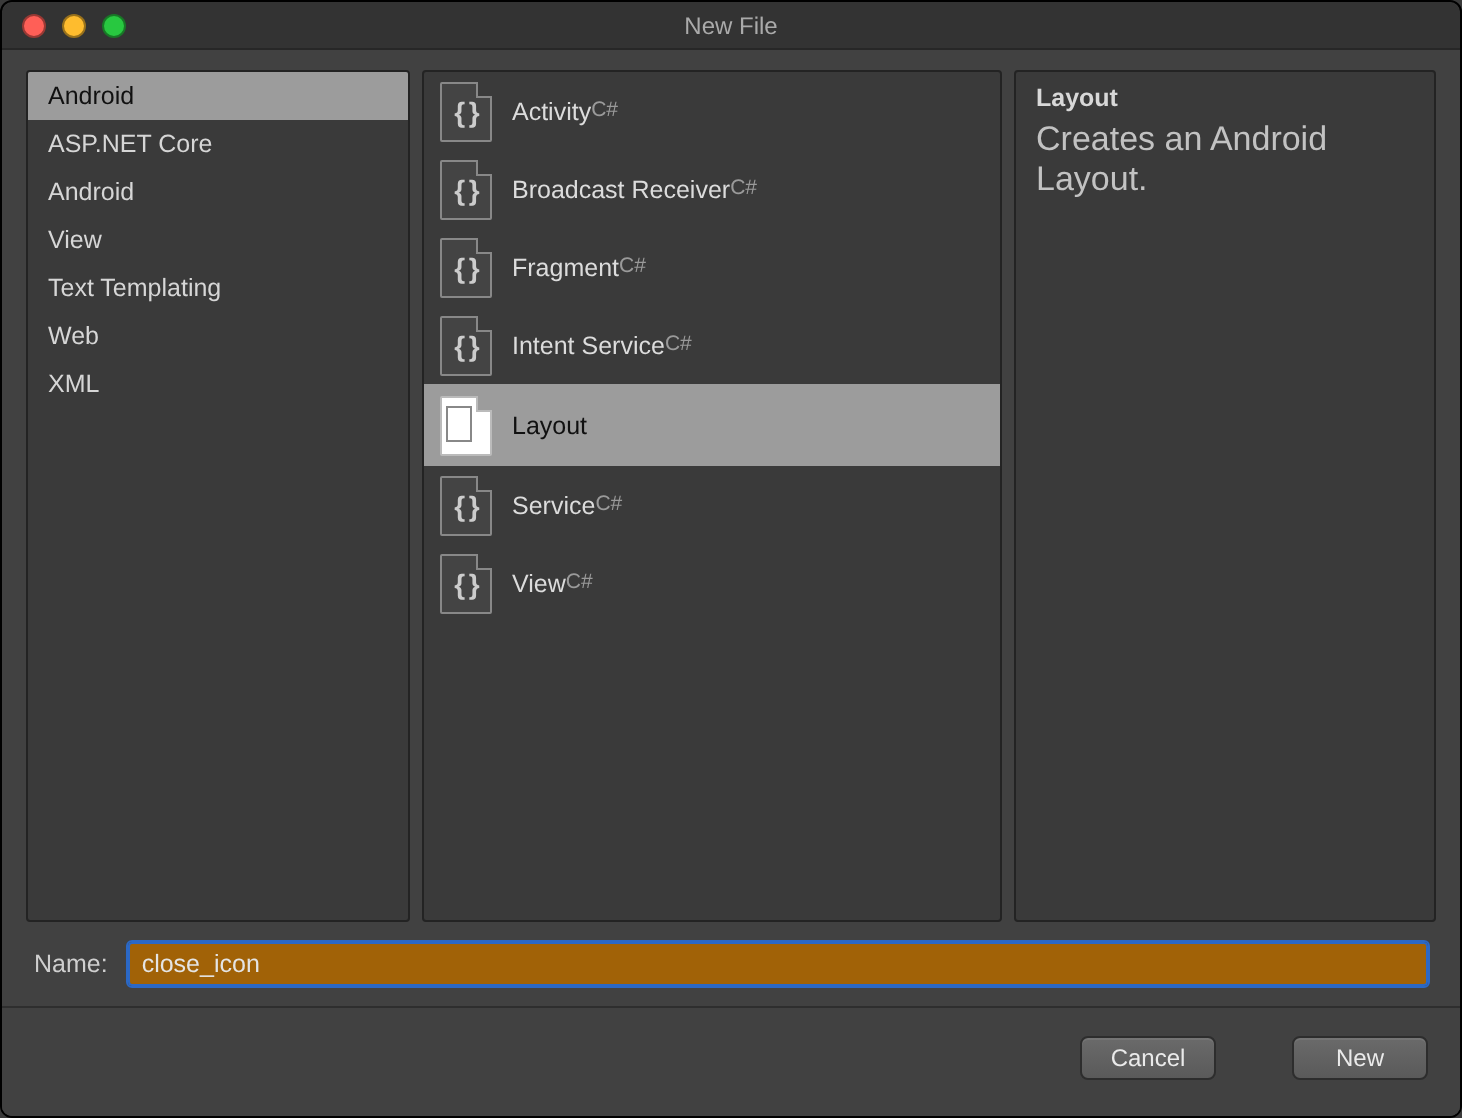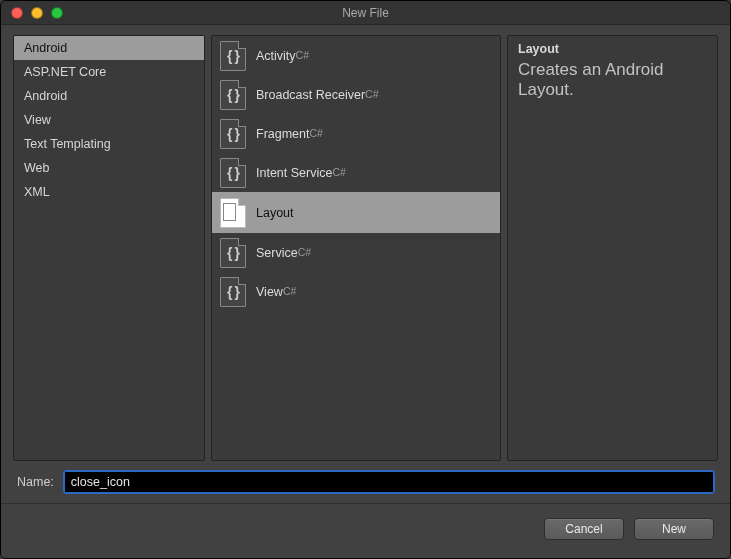--- a/index.html
+++ b/index.html
@@ -143,21 +143,21 @@
   
   .name-row {
     display: flex;
     align-items: center;
     padding: 4px 16px 10px 16px;
     gap: 10px;
   }
   .name-label { color: #cfcfcf; font-size: 12.5px; }
   .name-input {
     flex: 1;
-    background: #000000;
+    background: #a16207;
     border: 1px solid #2b68c5;
     outline: 1px solid #2b68c5;
     color: #e4e4e4;
     font-size: 12.5px;
     padding: 3px 6px;
     height: 22px;
     border-radius: 2px;
     caret-color: #e4e4e4;
   }
 
@@ -165,28 +165,29 @@
   .btn-row {
     display: flex;
     justify-content: flex-end;
     gap: 10px;
     padding: 6px 16px 18px 0;
     border-top: 1px solid #2e2e2e;
     padding-top: 14px;
     background: #414141;
   }
   .btn {
-    width: 80px; height: 22px;
+    width: 68px; height: 22px;
     background: linear-gradient(#6a6a6a, #5a5a5a);
     border: 1px solid #2d2d2d;
     border-radius: 4px;
     color: #eaeaea;
     font-size: 12px;
     cursor: default;
     box-shadow: inset 0 1px 0 rgba(255,255,255,0.08);
+    margin-left: 28px;
   }
 </style>
 </head>
 <body>
 
 <div class="titlebar">
   <div class="tl-dots">
     <div class="tl-dot red"></div>
     <div class="tl-dot yel"></div>
     <div class="tl-dot grn"></div>

